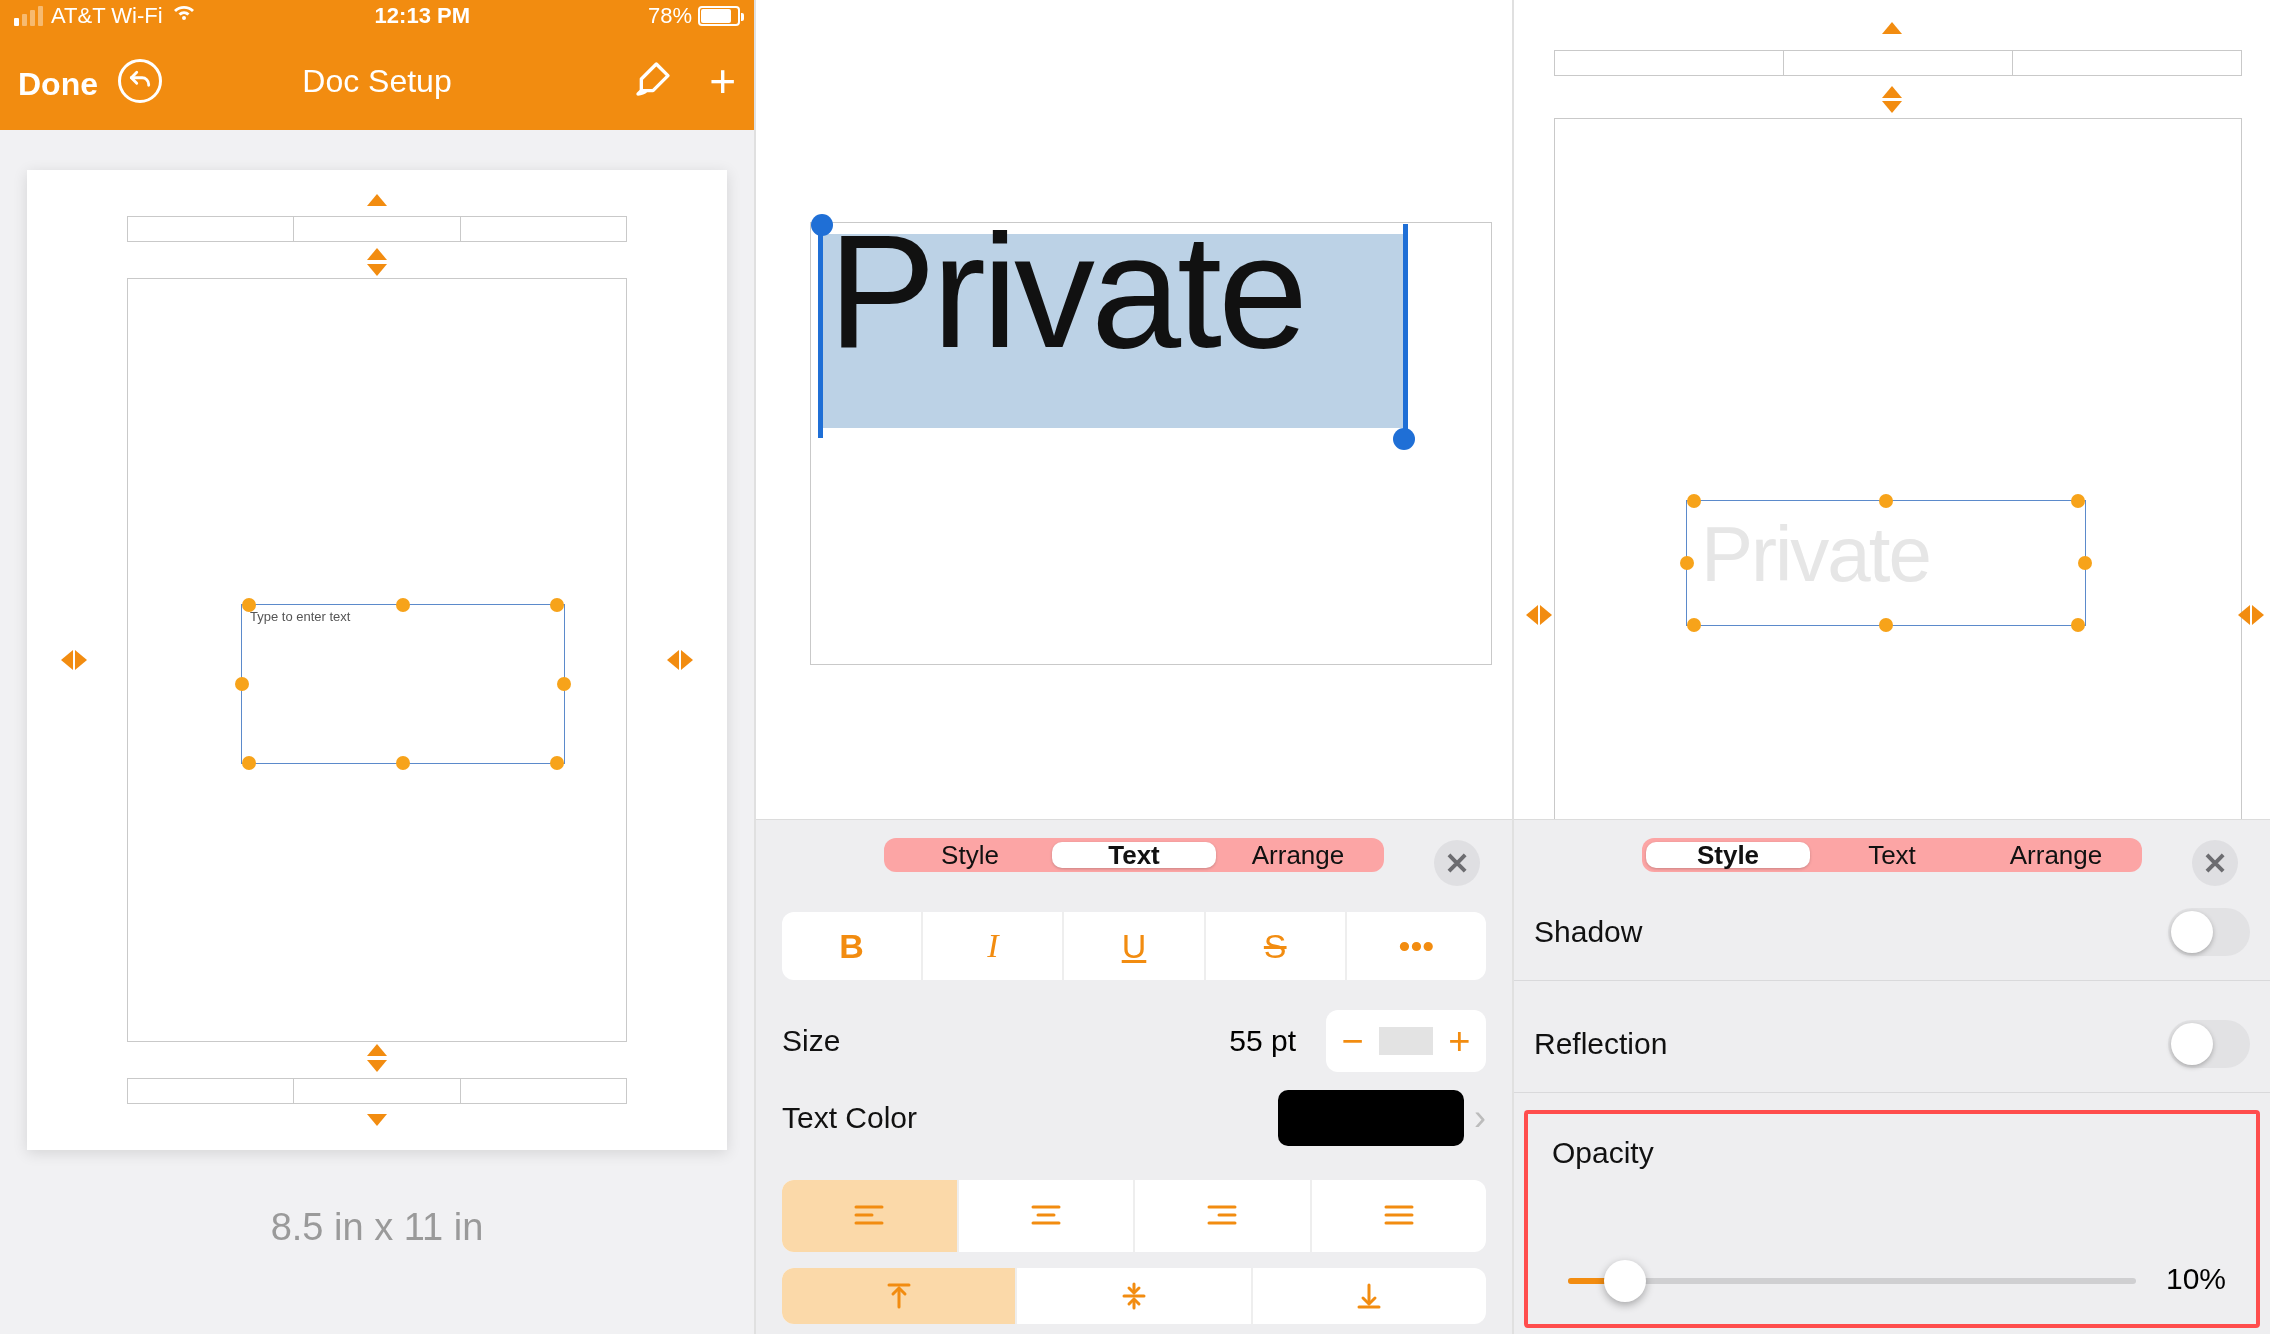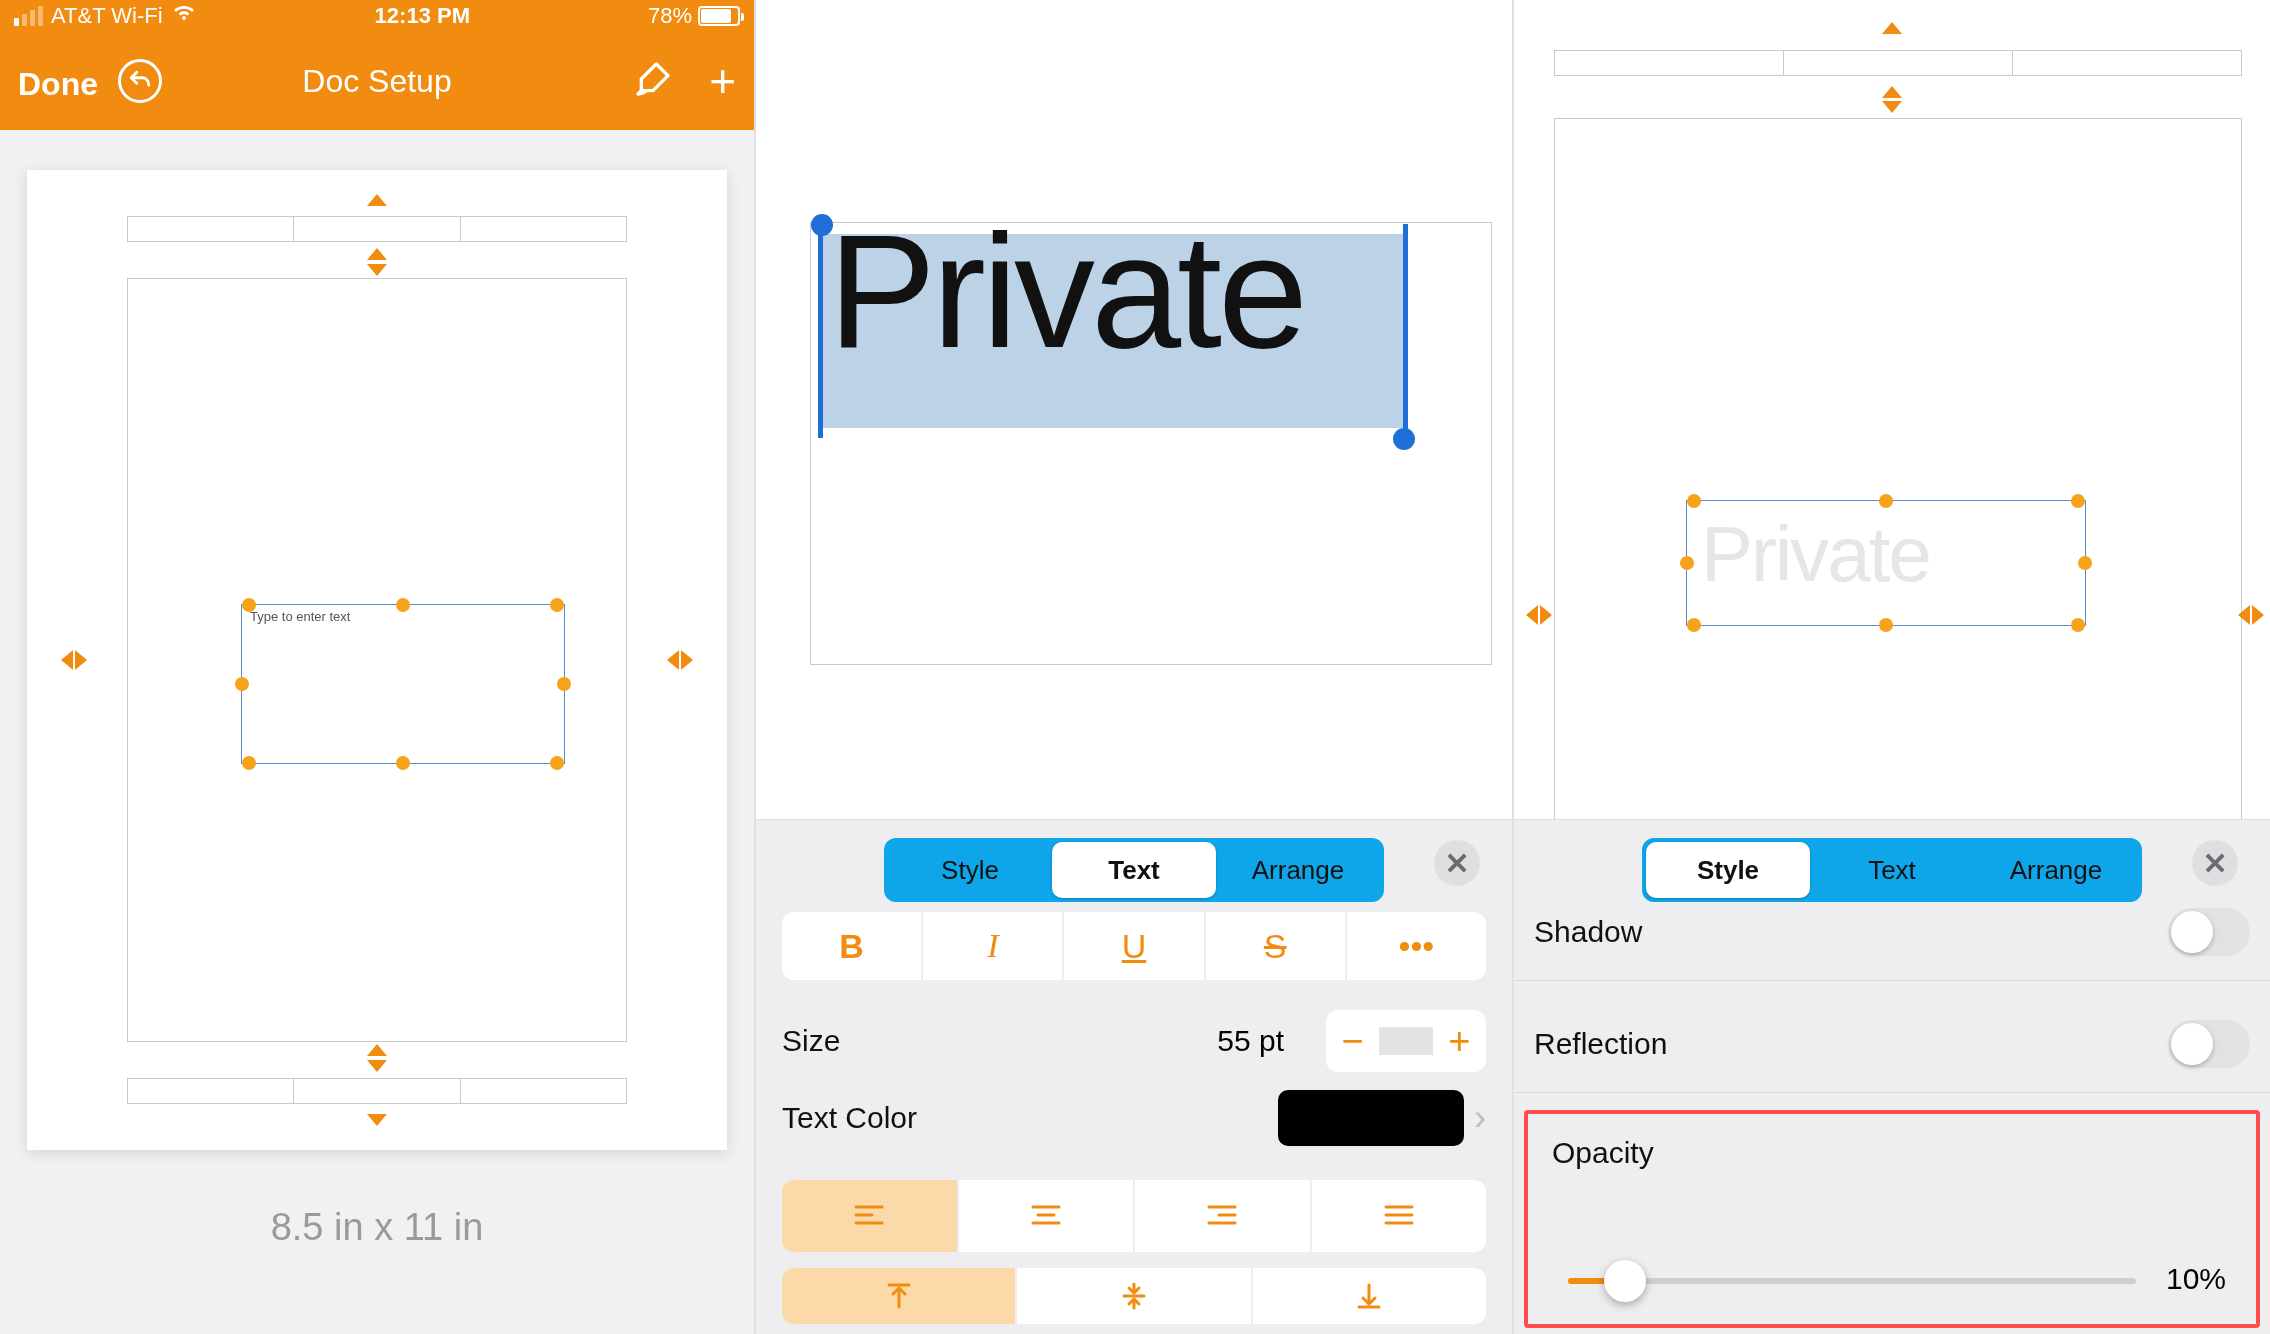--- a/index.html
+++ b/index.html
@@ -67,21 +67,21 @@
 .bigframe{position:absolute;left:54px;top:222px;right:20px;height:443px;border:1px solid #c9c9c9}
 .txtsel{position:absolute;left:67px;top:234px;width:580px;height:194px;background:#bcd2e6}
 .bigtext{position:absolute;left:72px;top:198px;font-size:162px;letter-spacing:-4px;color:#111;font-weight:400}
 .caret{position:absolute;top:-10px;bottom:-10px;width:5px;background:#1f6fd6}
 .caret.left{left:-5px}
 .caret.right{right:-5px}
 .cdot{position:absolute;width:22px;height:22px;background:#1f6fd6;border-radius:50%}
 .cdot.tl{left:-12px;top:-20px}
 .cdot.br{right:-12px;bottom:-22px}
 .sheet{flex:1;background:#eeeef0;position:relative;padding-top:10px}
-.seg{position:absolute;top:18px;left:50%;transform:translateX(-50%);width:500px;height:64px;background:#0ea5e9;border-radius:12px;display:flex;padding:4px}
+.seg{position:absolute;top:18px;left:50%;transform:translateX(-50%);width:500px;height:34px;background:#fca5a5;border-radius:12px;display:flex;padding:4px}
 .seg .s{flex:1;display:flex;align-items:center;justify-content:center;font-size:26px;color:#111;border-radius:10px}
 .seg .s.active{background:#fff;font-weight:600;box-shadow:0 1px 3px rgba(0,0,0,.2)}
 .closex{position:absolute;right:32px;top:20px;width:46px;height:46px;border-radius:50%;background:#dfdfe2;display:flex;align-items:center;justify-content:center;font-size:30px;font-weight:700;color:#6c6c70}
 .fmtbar{position:absolute;top:92px;left:26px;right:26px;height:68px;background:#fff;border-radius:12px;display:flex}
 .fmt{flex:1;display:flex;align-items:center;justify-content:center;color:#f28c10;font-size:34px;border-right:2px solid #eee}
 .fmt:last-child{border-right:none}
 .row{position:absolute;left:26px;right:26px;display:flex;align-items:center;justify-content:space-between;font-size:30px;color:#111}
 .row.size{top:190px}
 .row.clr{top:270px}
 .stepper{width:160px;height:62px;background:#fff;border-radius:12px;display:flex;align-items:center}
@@ -256,21 +256,21 @@
         <div class="fmt">
             <span style="text-decoration:underline">U</span>
           </div>
         <div class="fmt">
             <span style="text-decoration:line-through">S</span>
           </div>
         <div class="fmt">•••</div>
       </div>
       <div class="row size">
         <span>Size</span>
-        <div style="display:flex;align-items:center;gap:22px">
+        <div style="display:flex;align-items:center;gap:10px">
           <span class="sizeval">55 pt</span>
           <div class="stepper">
             <span>−</span>
             <span class="div"></span>
             <span>+</span>
           </div>
         </div>
       </div>
       <div class="row clr">
         <span>Text Color</span>

